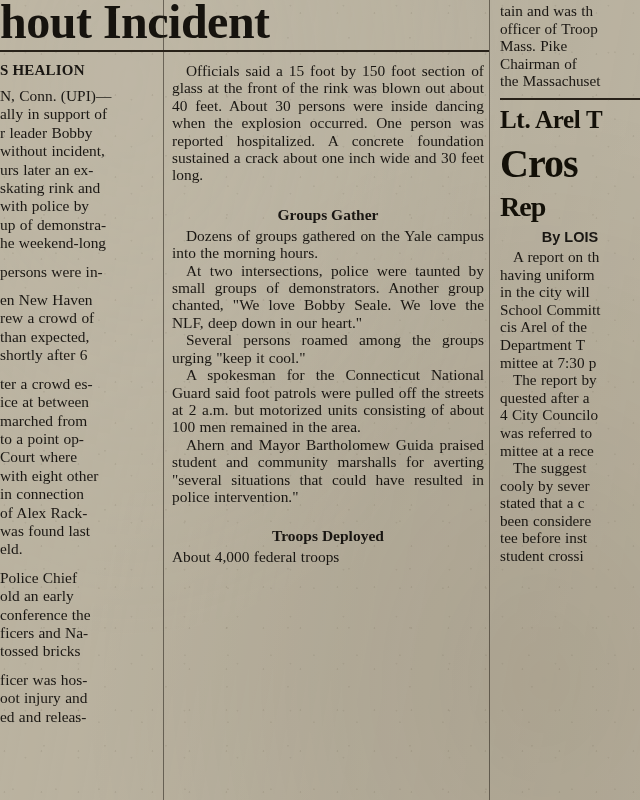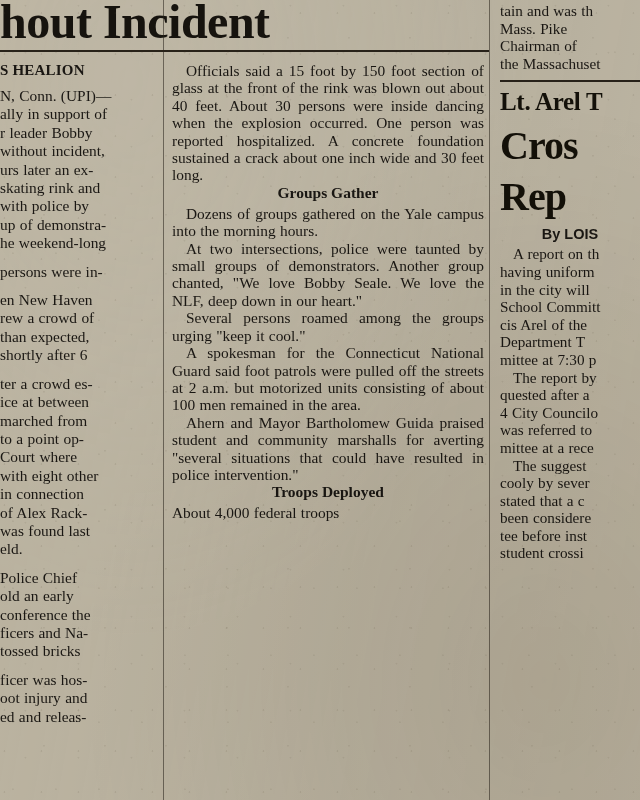--- a/index.html
+++ b/index.html
@@ -90,21 +90,21 @@
     letter-spacing: 0.2px;
     margin: 0 0 2px 0;
     white-space: nowrap;
     overflow: hidden;
   }
   .subhead {
     font-family: "Liberation Serif", serif;
     font-weight: bold;
     font-size: 15.5px;
     text-align: center;
-    margin: 0 0 3px 0;
+    margin: 22px 0 3px 0;
   }
   .para {
     font-size: 15.4px;
     line-height: 17.4px;
     text-align: justify;
     margin: 0 0 0 0;
     text-indent: 14px;
     hyphens: none;
     word-spacing: 0.5px;
   }
@@ -133,21 +133,21 @@
 
   .big-head {
     font-family: "Liberation Serif", serif;
     font-weight: bold;
     color: #141109;
     white-space: nowrap;
     overflow: hidden;
   }
   #rh-1 { font-size: 25px; margin: 6px 0 2px 0; letter-spacing: -0.3px; }
   #rh-2 { font-size: 40px; margin: 6px 0 0 0; letter-spacing: -1px; }
-  #rh-3 { font-size: 40px; margin: 4px 0 6px 0; letter-spacing: -1px; }
+  #rh-3 { font-size: 28px; margin: 4px 0 6px 0; letter-spacing: -1px; }
 
   .rule-h {
     height: 2px;
     background: #2a241b;
     margin: 8px 0 6px 0;
   }
   .byline-c {
     font-family: Liberation Sans, sans-serif;
     font-weight: bold;
     font-size: 14.5px;
@@ -223,20 +223,21 @@
     <p class="para">A spokesman for the Connecticut National Guard said foot patrols were pulled off the streets at 2 a.m. but motorized units consisting of about 100 men remained in the area.</p>
     <p class="para">Ahern and Mayor Bartholomew Guida praised student and community marshalls for averting "several situations that could have resulted in police intervention."</p>
     <div class="subhead">Troops Deployed</div>
     <p class="para cont">About  4,000  federal  troops</p>
   </div>
 
   <div class="col" id="col-right">
     <div style="height:2px"></div>
     <div>
       <div class="para">tain and was th</div>
+      <div class="para">officer of Troop</div>
       <div class="para">Mass. Pike</div>
       <div class="para">Chairman of</div>
       <div class="para">the Massachuset</div>
     </div>
     <div class="rule-h"></div>
     <div class="big-head" id="rh-1">Lt. Arel T</div>
     <div class="big-head" id="rh-2">Cros</div>
     <div class="big-head" id="rh-3">Rep</div>
     <div class="byline-c">By LOIS</div>
     <div>

